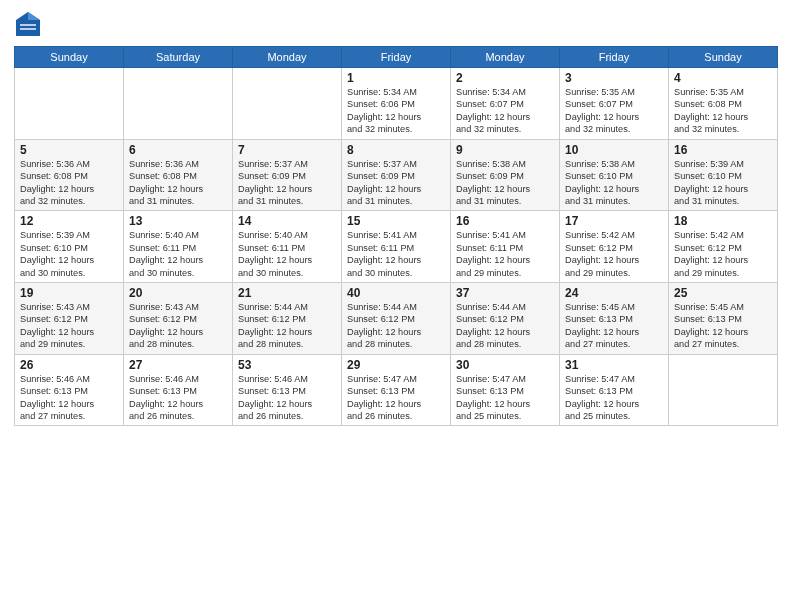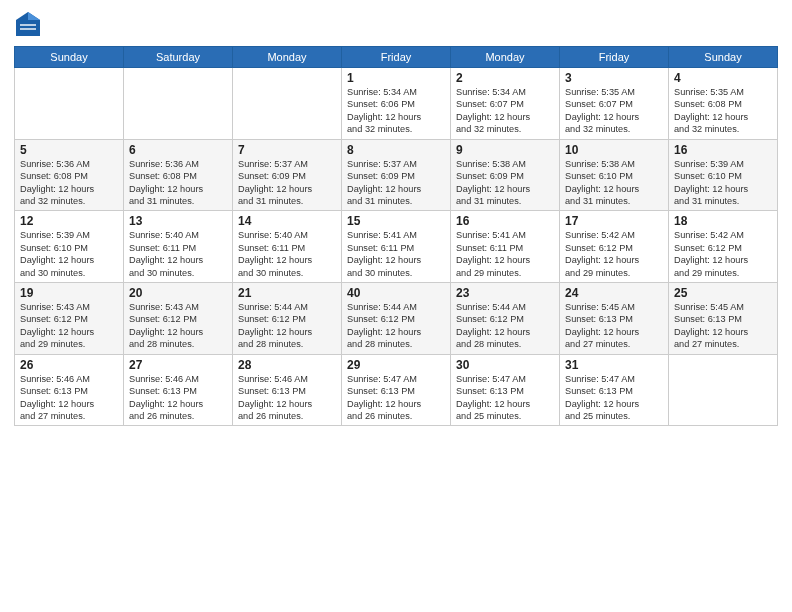--- a/index.html
+++ b/index.html
@@ -293,21 +293,21 @@
 and 28 minutes.</div>
           </td>
           <td>
             <span class="day-num">40</span>
             <div class="day-info" style="white-space: pre-line;">Sunrise: 5:44 AM
 Sunset: 6:12 PM
 Daylight: 12 hours
 and 28 minutes.</div>
           </td>
           <td>
-            <span class="day-num">23</span>
+            <span class="day-num">37</span>
             <div class="day-info" style="white-space: pre-line;">Sunrise: 5:44 AM
 Sunset: 6:12 PM
 Daylight: 12 hours
 and 28 minutes.</div>
           </td>
           <td>
             <span class="day-num">24</span>
             <div class="day-info" style="white-space: pre-line;">Sunrise: 5:45 AM
 Sunset: 6:13 PM
 Daylight: 12 hours
@@ -330,21 +330,21 @@
 and 27 minutes.</div>
           </td>
           <td>
             <span class="day-num">27</span>
             <div class="day-info" style="white-space: pre-line;">Sunrise: 5:46 AM
 Sunset: 6:13 PM
 Daylight: 12 hours
 and 26 minutes.</div>
           </td>
           <td>
-            <span class="day-num">28</span>
+            <span class="day-num">53</span>
             <div class="day-info" style="white-space: pre-line;">Sunrise: 5:46 AM
 Sunset: 6:13 PM
 Daylight: 12 hours
 and 26 minutes.</div>
           </td>
           <td>
             <span class="day-num">29</span>
             <div class="day-info" style="white-space: pre-line;">Sunrise: 5:47 AM
 Sunset: 6:13 PM
 Daylight: 12 hours

